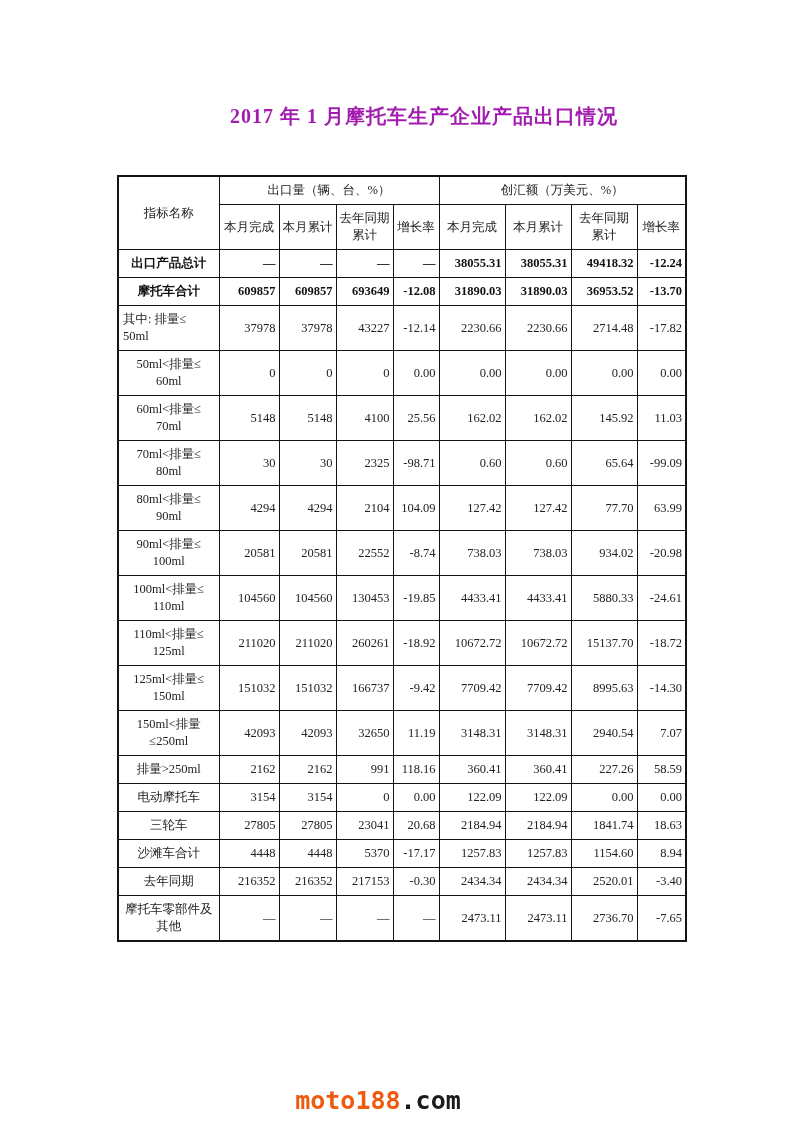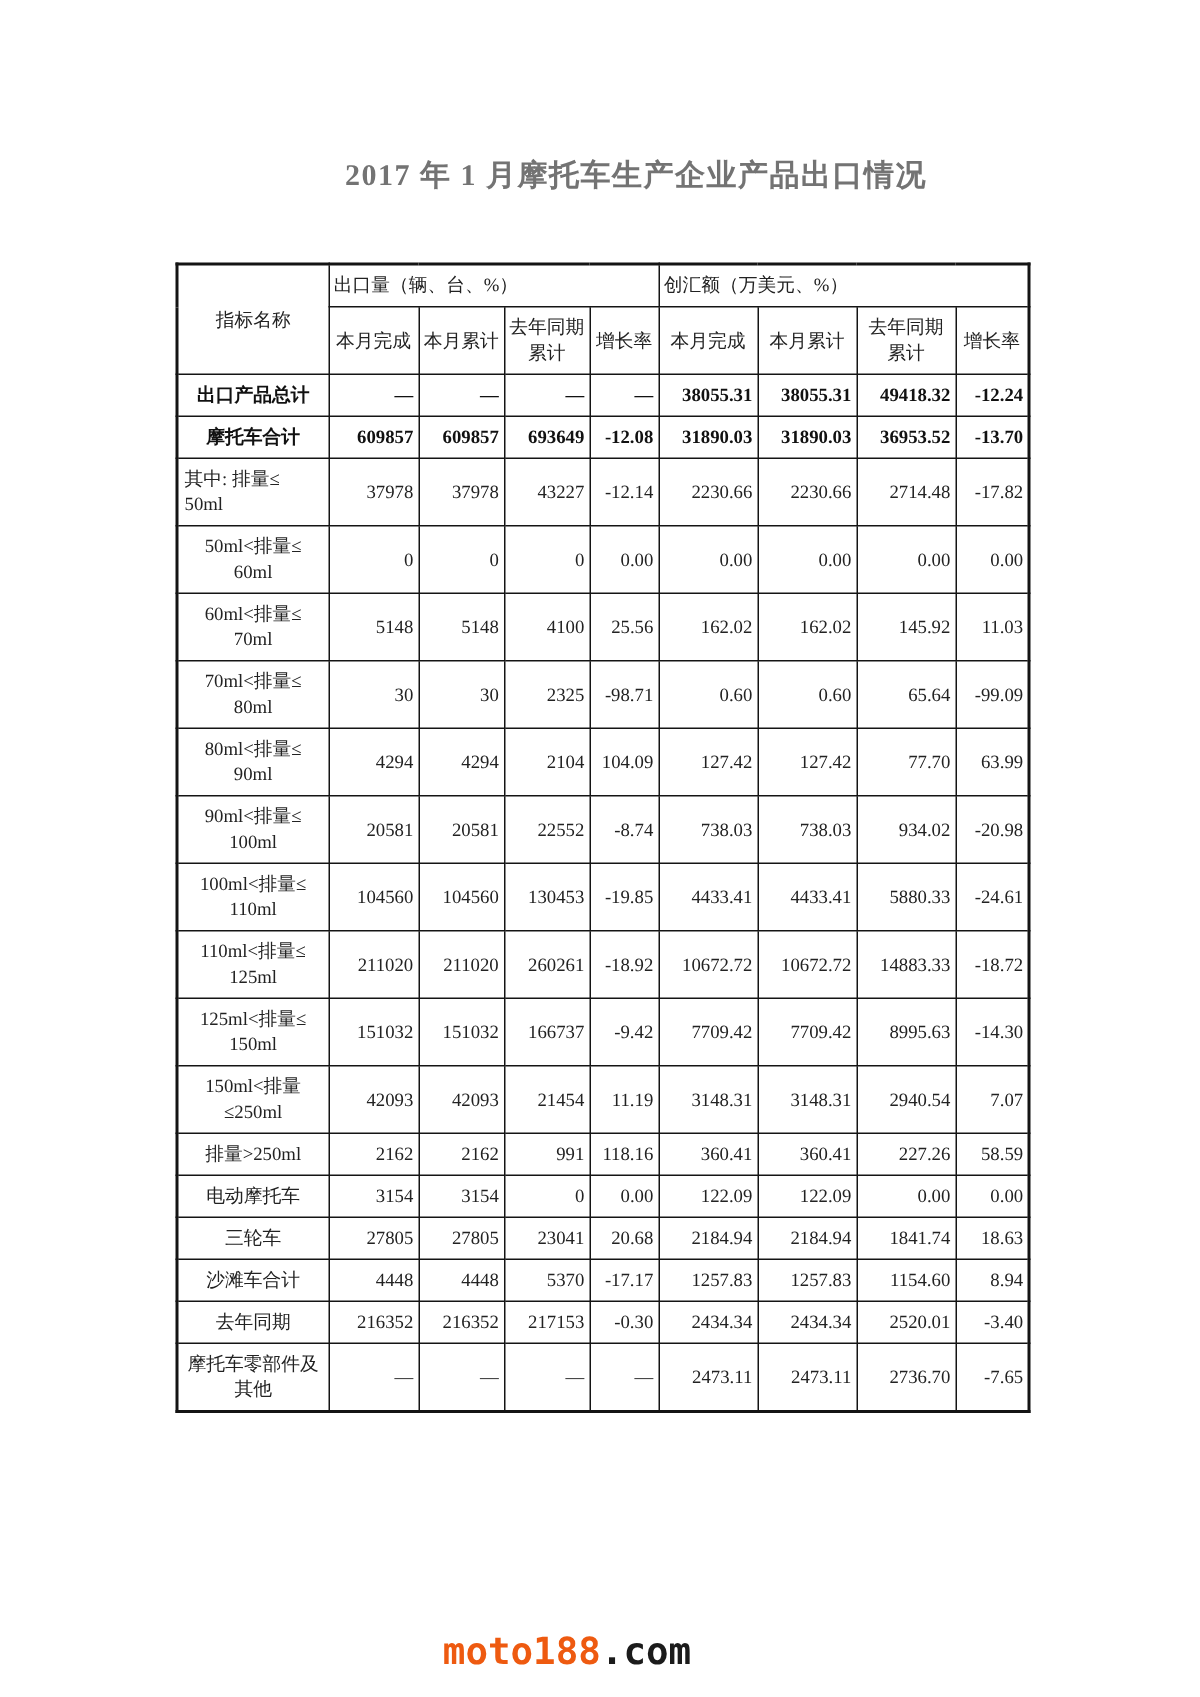--- a/index.html
+++ b/index.html
@@ -28,21 +28,21 @@
   }
   table.export td {
     border: 1px solid #141414;
     font-size: 12.5px;
     color: #222222;
     line-height: 17px;
     padding: 5px 3px;
     overflow: hidden;
   }
   td.corner { text-align: center; vertical-align: middle; font-size: 13px; }
-  td.group  { text-align: left; font-size: 13px; padding: 7px 2px; }
+  td.group  { text-align: center; font-size: 13px; padding: 7px 2px; }
   td.sub    { text-align: center; white-space: pre-line; vertical-align: middle; padding: 6px 1px; }
   td.label  { text-align: center; white-space: pre-line; vertical-align: middle; margin-left: 48px; }
   td.label.left { text-align: left; padding-left: 4px; }
   td.num    { text-align: right; padding-right: 9px; vertical-align: middle; }
   tr.bold td { font-weight: bold; color: #111111; }
   .footer {
     position: absolute;
     top: 1086px; left: 0;
     width: 756px;
     text-align: center;
@@ -50,21 +50,21 @@
     font-weight: bold;
     font-size: 25px;
     letter-spacing: 0px;
   }
 </style>
 </head>
 <body>
 
 <div class="page">
 
-  <h1 class="title" style="color: #737373; padding-left: 48px;">2017 年 1 月摩托车生产企业产品出口情况</h1>
+  <h1 class="title" style="color: #a21caf; padding-left: 48px;">2017 年 1 月摩托车生产企业产品出口情况</h1>
 
   <table class="export">
     <colgroup>
       <col style="width:101px">
       <col style="width:60px">
       <col style="width:57px">
       <col style="width:57px">
       <col style="width:46px">
       <col style="width:66px">
       <col style="width:66px">
@@ -199,41 +199,41 @@
         </tr>
         <tr>
           <td class="label">110ml&lt;排量≤
 125ml</td>
           <td class="num">211020</td>
           <td class="num">211020</td>
           <td class="num">260261</td>
           <td class="num">-18.92</td>
           <td class="num">10672.72</td>
           <td class="num">10672.72</td>
-          <td class="num">14883.33</td>
+          <td class="num">15137.70</td>
           <td class="num">-18.72</td>
         </tr>
         <tr>
           <td class="label">125ml&lt;排量≤
 150ml</td>
           <td class="num">151032</td>
           <td class="num">151032</td>
           <td class="num">166737</td>
           <td class="num">-9.42</td>
           <td class="num">7709.42</td>
           <td class="num">7709.42</td>
           <td class="num">8995.63</td>
           <td class="num">-14.30</td>
         </tr>
         <tr>
           <td class="label">150ml&lt;排量
 ≤250ml</td>
           <td class="num">42093</td>
           <td class="num">42093</td>
-          <td class="num">21454</td>
+          <td class="num">32650</td>
           <td class="num">11.19</td>
           <td class="num">3148.31</td>
           <td class="num">3148.31</td>
           <td class="num">2940.54</td>
           <td class="num">7.07</td>
         </tr>
         <tr>
           <td class="label">排量&gt;250ml</td>
           <td class="num">2162</td>
           <td class="num">2162</td>

